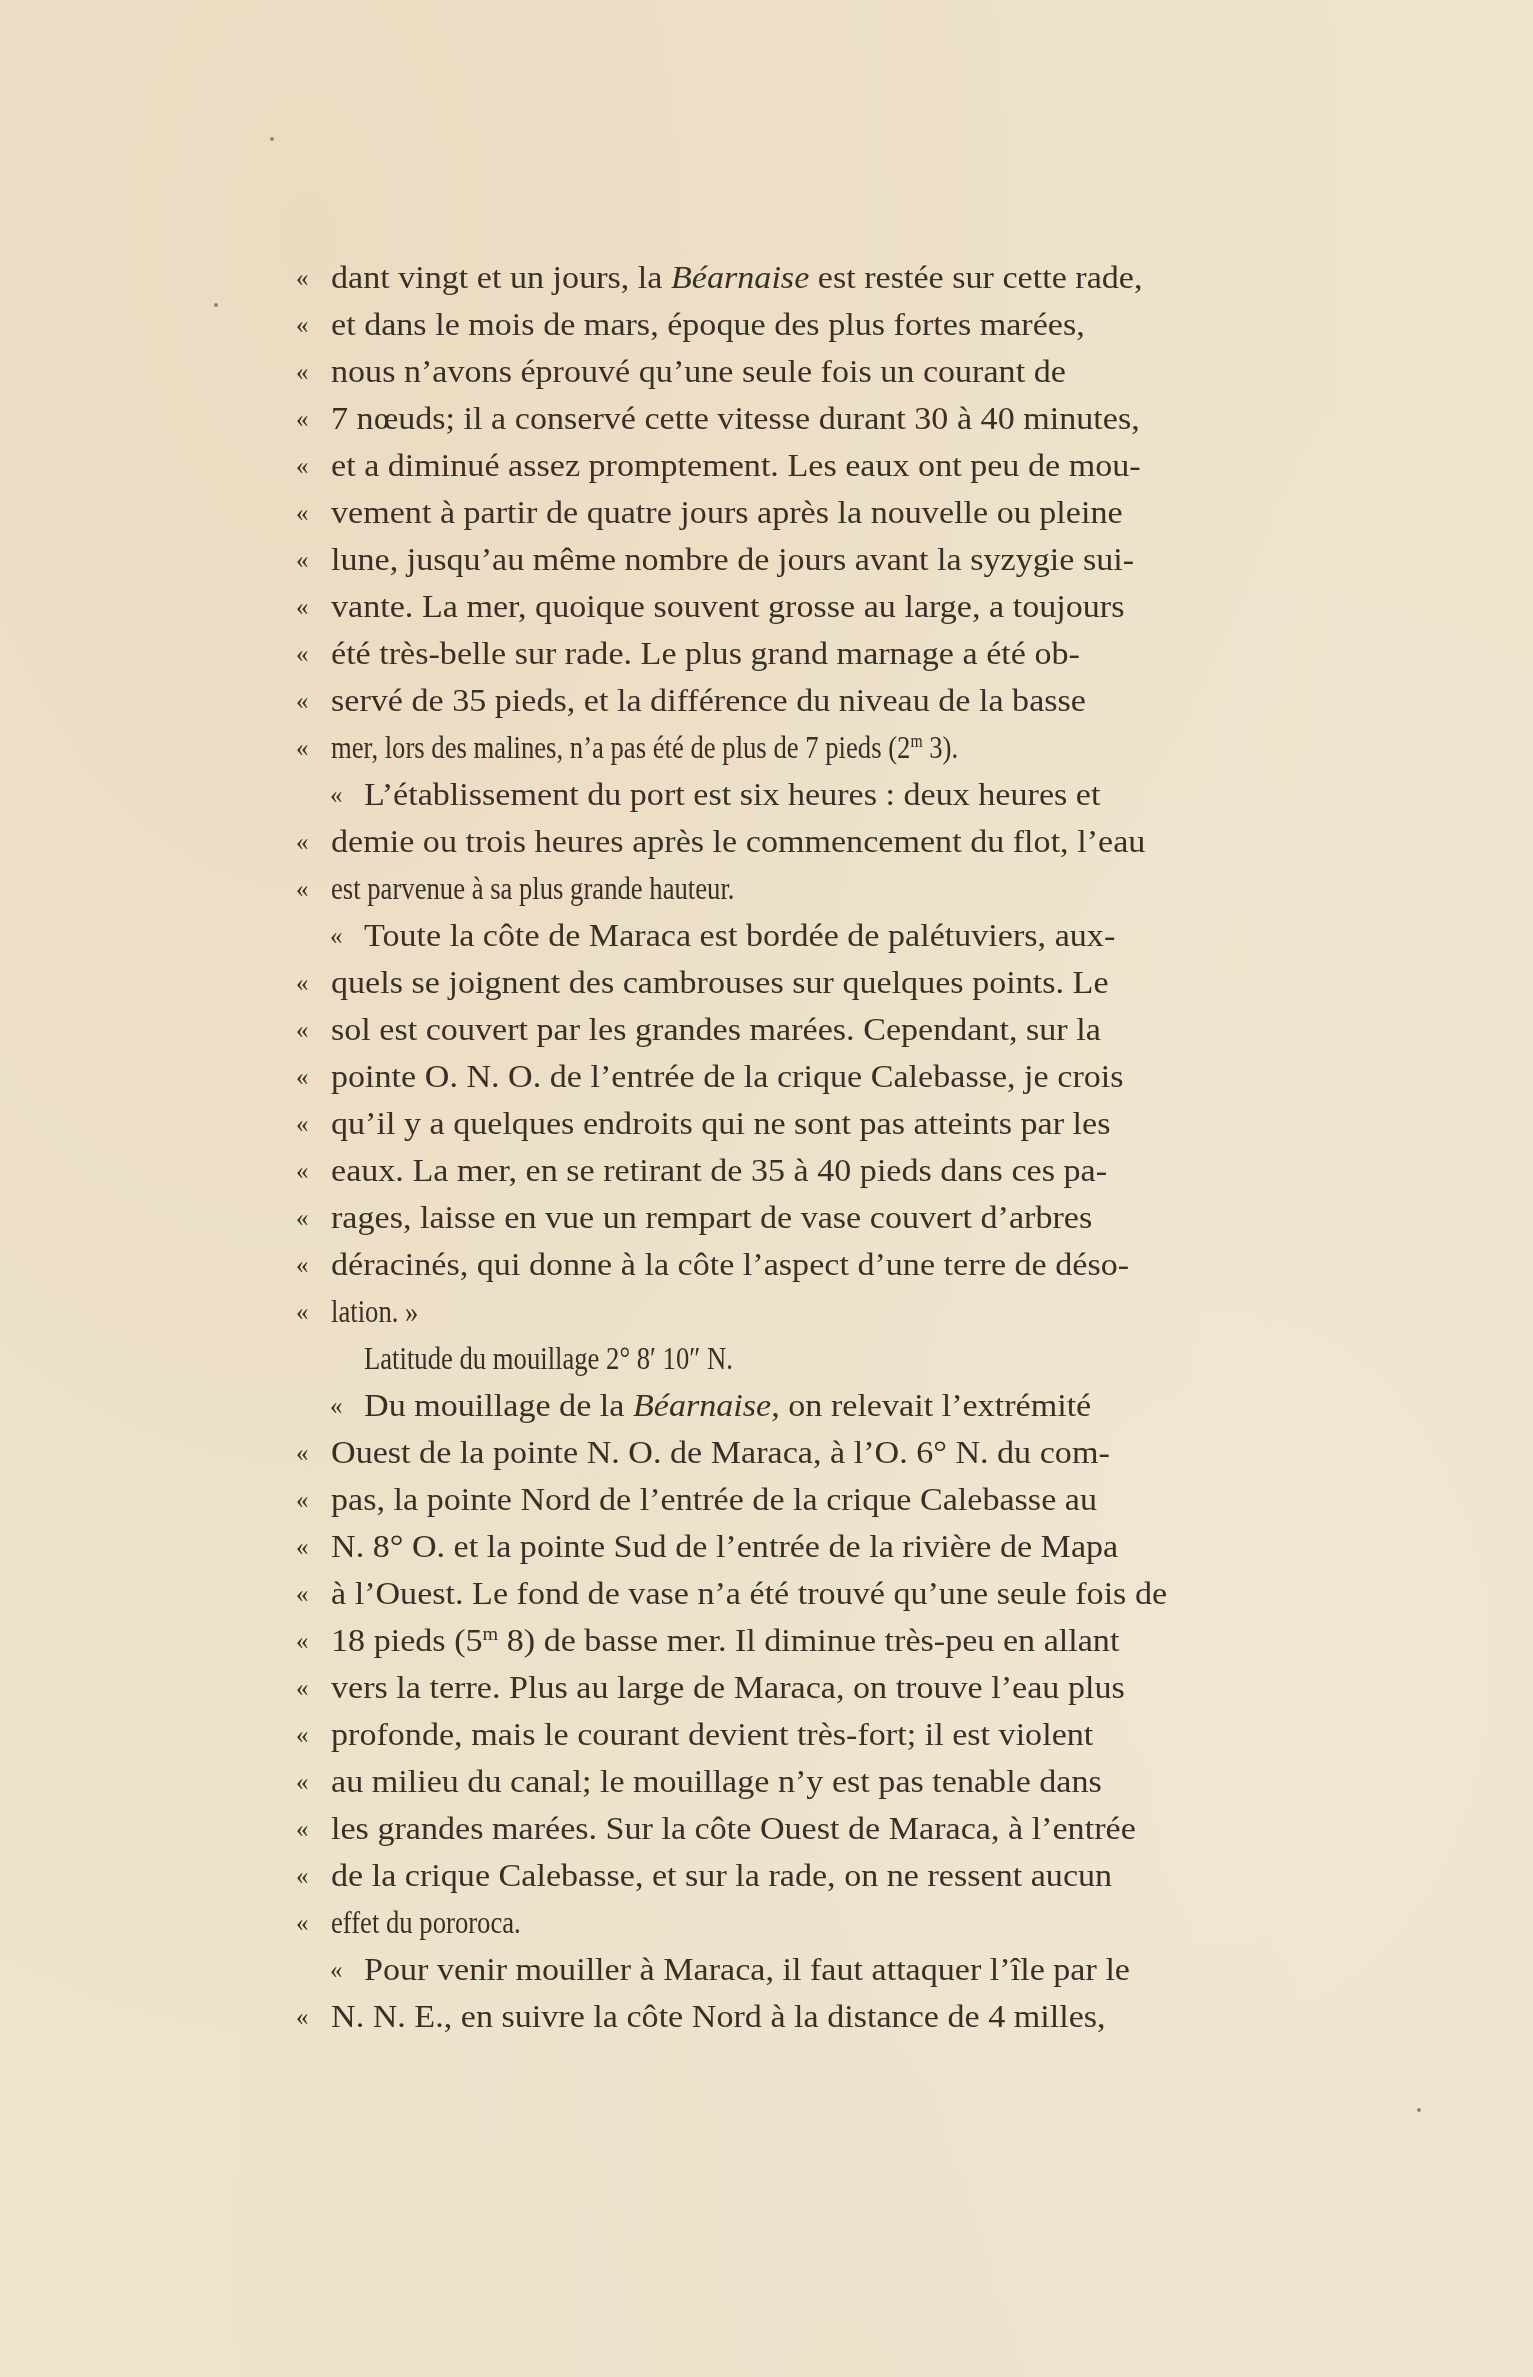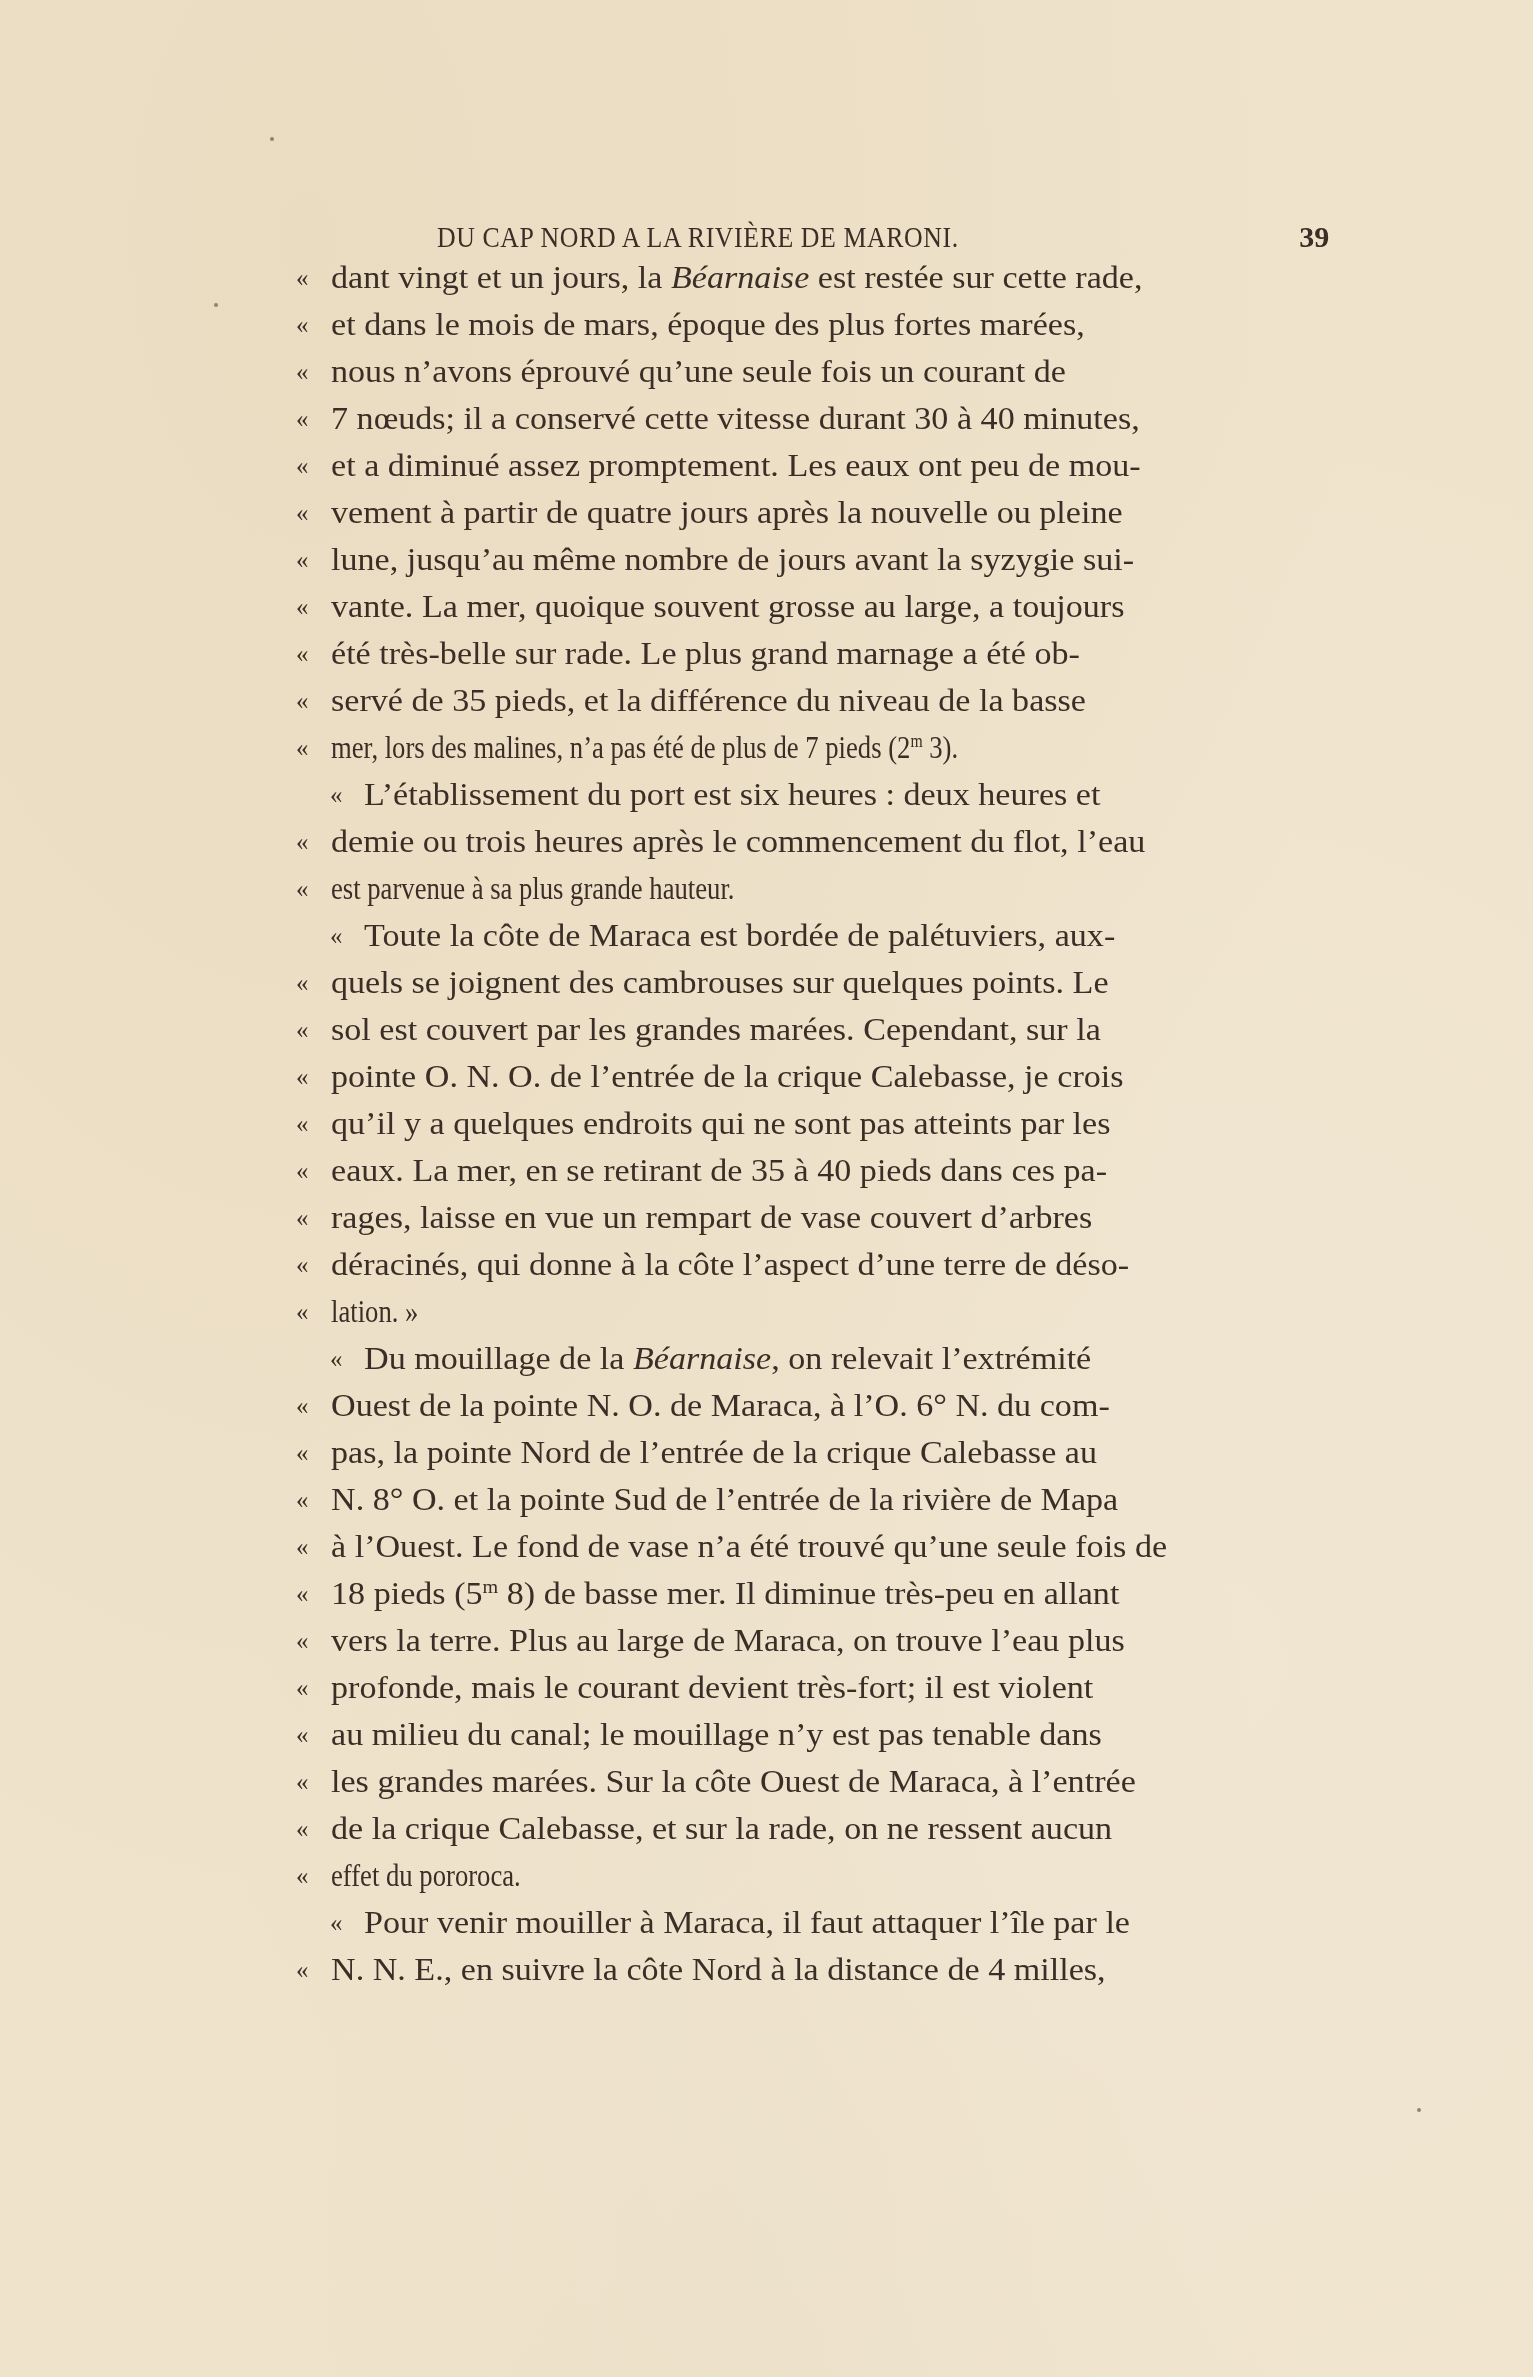--- a/index.html
+++ b/index.html
@@ -84,24 +84,20 @@
     width: 4.2px; height: 4.2px;
     border-radius: 50%;
     background: #6b5a4a;
     opacity: 0.7;
   }
 </style>
 </head>
 <body>
 
 <div class="page">
-  <div class="running-head">
-    <span class="running-title">DU CAP NORD A LA RIVIÈRE DE MARONI.</span>
-    <span class="page-number">39</span>
-  </div>
 
   <div class="body-text" id="body-text">
       <div class="line">
         <span class="q">«</span>
         <span class="txt" style="white-space: nowrap; display: inline-block; right: auto; transform: scaleX(1.1);"><span>dant vingt et un jours, la </span><em>Béarnaise</em><span> est restée sur cette rade,</span></span>
       </div>
       <div class="line">
         <span class="q">«</span>
         <span class="txt" style="white-space: nowrap; display: inline-block; right: auto; transform: scaleX(1.1);"><span>et dans le mois de mars, époque des plus fortes marées,</span></span>
       </div>
@@ -181,20 +177,23 @@
         <span class="q">«</span>
         <span class="txt" style="white-space: nowrap; display: inline-block; right: auto; transform: scaleX(1.1);"><span>rages, laisse en vue un rempart de vase couvert d’arbres</span></span>
       </div>
       <div class="line">
         <span class="q">«</span>
         <span class="txt" style="white-space: nowrap; display: inline-block; right: auto; transform: scaleX(1.1);"><span>déracinés, qui donne à la côte l’aspect d’une terre de déso-</span></span>
       </div>
       <div class="line">
         <span class="q">«</span>
         <span class="txt last" style="white-space: nowrap; display: inline-block; right: auto; transform: scaleX(0.86);"><span>lation. »</span></span>
+      </div>
+      <div class="line indent">
+        <span class="txt last" style="white-space: nowrap; display: inline-block; right: auto; transform: scaleX(0.86);"><span>Latitude du mouillage 2° 8′ 10″ N.</span></span>
       </div>
       <div class="line indent">
         <span class="q">«</span>
         <span class="txt" style="white-space: nowrap; display: inline-block; right: auto; transform: scaleX(1.1);"><span>Du mouillage de la </span><em>Béarnaise</em><span>, on relevait l’extrémité</span></span>
       </div>
       <div class="line">
         <span class="q">«</span>
         <span class="txt" style="white-space: nowrap; display: inline-block; right: auto; transform: scaleX(1.1);"><span>Ouest de la pointe N. O. de Maraca, à l’O. 6° N. du com-</span></span>
       </div>
       <div class="line">

